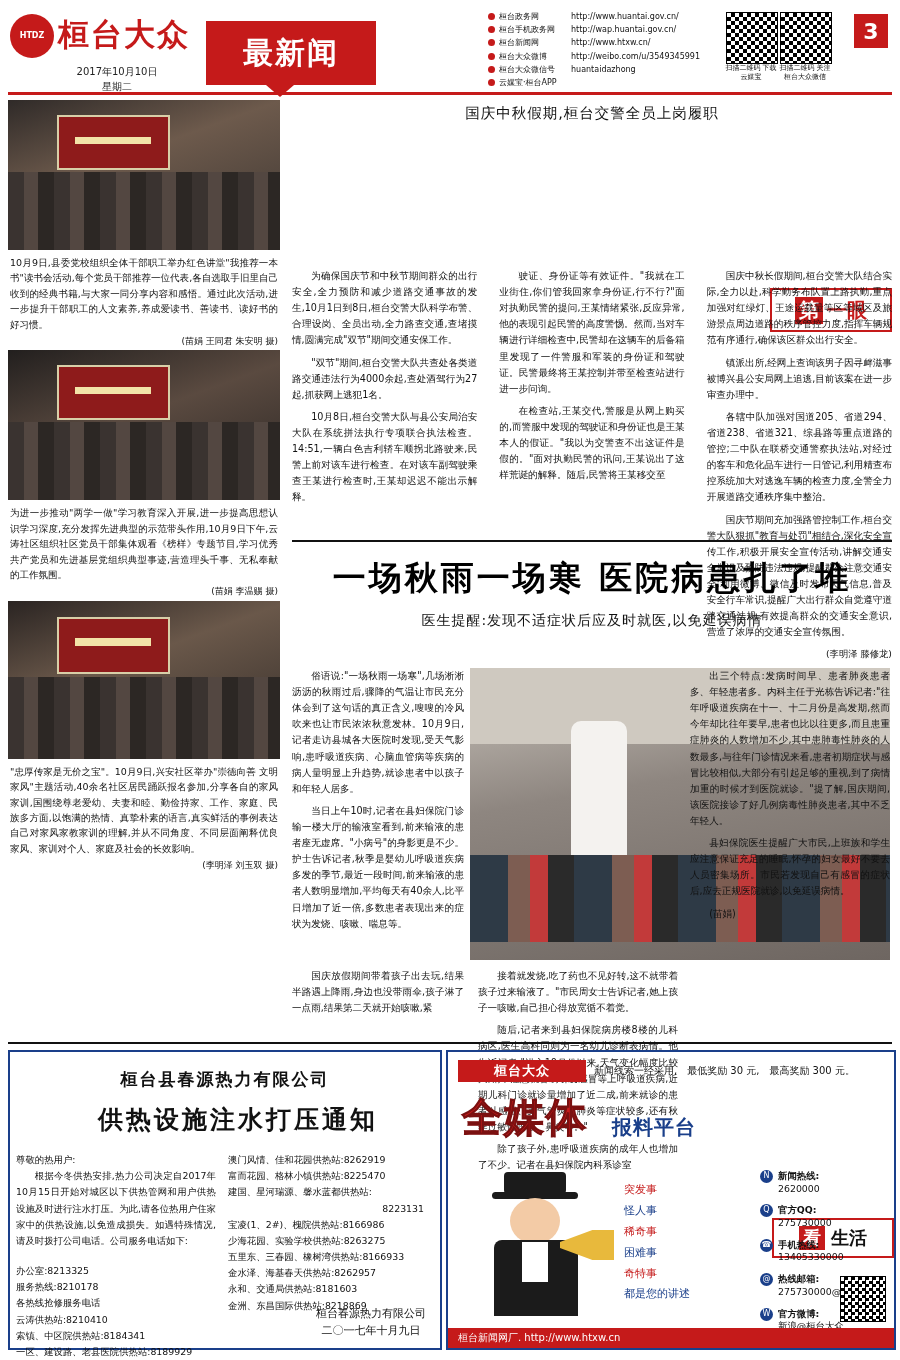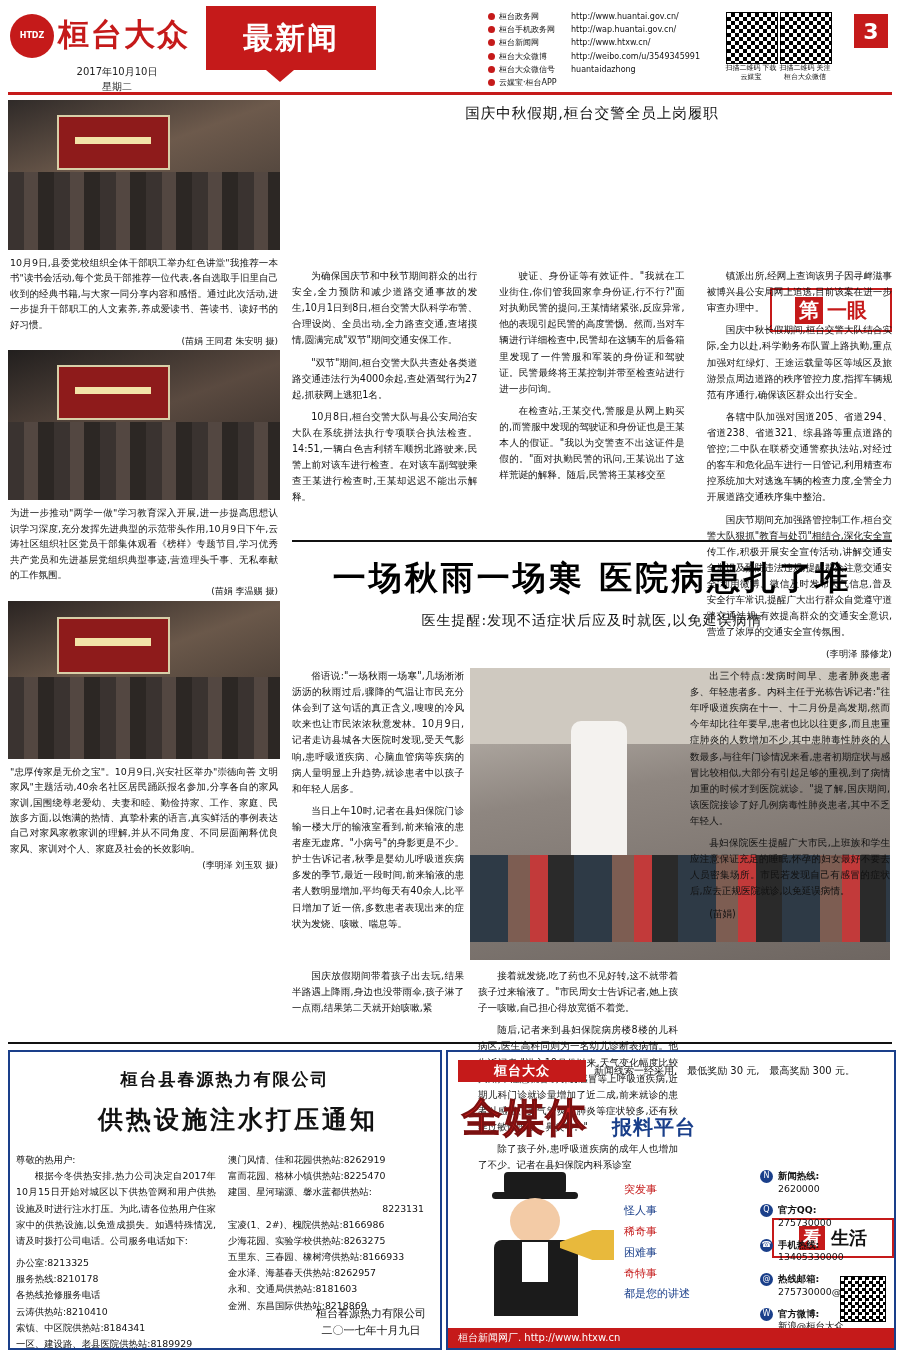--- a/index.html
+++ b/index.html
@@ -15,21 +15,21 @@
 
   
   .masthead{position:absolute;left:8px;top:6px;width:884px;height:84px;}
   .mh-logo{position:absolute;left:2px;top:6px;width:190px;height:56px;}
   .mh-logo .seal{position:absolute;left:0;top:2px;width:44px;height:44px;border-radius:50%;
      background:#c51a1a;color:#fff;font-size:8px;display:flex;align-items:center;justify-content:center;
      flex-direction:column;line-height:1.1;font-weight:bold;}
   .mh-logo .mh-name{position:absolute;left:48px;top:2px;font-size:31px;font-weight:bold;color:#c51a1a;
      letter-spacing:2px;font-family:"DejaVu Sans",sans-serif;}
   .mh-date{position:absolute;left:24px;top:58px;width:170px;text-align:center;font-size:10px;color:#222;line-height:1.5;}
-  .mh-banner{position:absolute;left:198px;top:0px;width:170px;height:64px;background:#c51a1a;
+  .mh-banner{position:absolute;left:198px;top:15px;width:170px;height:64px;background:#c51a1a;
      display:flex;align-items:center;justify-content:center;}
   .mh-banner span{color:#fff;font-size:30px;font-weight:bold;letter-spacing:2px;}
   .mh-banner:after{content:"";position:absolute;left:60px;top:64px;border-left:14px solid transparent;
      border-right:14px solid transparent;border-top:12px solid #c51a1a;}
   .mh-edit{position:absolute;left:300px;top:44px;width:180px;font-size:9.5px;line-height:1.6;color:#111;text-align:left;}
   .mh-links{position:absolute;left:480px;top:4px;width:240px;font-size:8px;line-height:1.65;color:#111;}
   .mh-links .row{display:flex;align-items:center;}
   .mh-links .dot{width:7px;height:7px;border-radius:50%;background:#c51a1a;margin-right:4px;flex:0 0 auto;}
   .mh-links .lbl{width:72px;flex:0 0 auto;}
   .mh-links .url{color:#111;}
@@ -241,22 +241,22 @@
     <div class="col">
       <p>为确保国庆节和中秋节期间群众的出行安全,全力预防和减少道路交通事故的发生,10月1日到8日,桓台交警大队科学布警、合理设岗、全员出动,全力路查交通,查堵摸情,圆满完成"双节"期间交通安保工作。</p>
       <p>"双节"期间,桓台交警大队共查处各类道路交通违法行为4000余起,查处酒驾行为27起,抓获网上逃犯1名。</p>
       <p>10月8日,桓台交警大队与县公安局治安大队在系统拼法执行专项联合执法检查。14:51,一辆白色吉利轿车顺拐北路驶来,民警上前对该车进行检查。在对该车副驾驶乘查王某进行检查时,王某却迟迟不能出示解释。</p>
     </div>
     <div class="col">
       <p>驶证、身份证等有效证件。"我就在工业街住,你们管我回家拿身份证,行不行?"面对执勤民警的提问,王某情绪紧张,反应异常,他的表现引起民警的高度警惕。然而,当对车辆进行详细检查中,民警却在这辆车的后备箱里发现了一件警服和军装的身份证和驾驶证。民警最终将王某控制并带至检查站进行进一步问询。</p>
       <p>在检查站,王某交代,警服是从网上购买的,而警服中发现的驾驶证和身份证也是王某本人的假证。"我以为交警查不出这证件是假的。"面对执勤民警的讯问,王某说出了这样荒诞的解释。随后,民警将王某移交至</p>
     </div>
     <div class="col">
+      <p>国庆中秋长假期间,桓台交警大队结合实际,全力以赴,科学勤务布队置上路执勤,重点加强对红绿灯、王途运载量等区等域区及旅游景点周边道路的秩序管控力度,指挥车辆规范有序通行,确保该区群众出行安全。</p>
       <p>镇派出所,经网上查询该男子因寻衅滋事被博兴县公安局网上追逃,目前该案在进一步审查办理中。</p>
-      <p>国庆中秋长假期间,桓台交警大队结合实际,全力以赴,科学勤务布队置上路执勤,重点加强对红绿灯、王途运载量等区等域区及旅游景点周边道路的秩序管控力度,指挥车辆规范有序通行,确保该区群众出行安全。</p>
       <p>各辖中队加强对国道205、省道294、省道238、省道321、综县路等重点道路的管控;二中队在联桥交通警察执法站,对经过的客车和危化品车进行一日管记,利用精查布控系统加大对逃逸车辆的检查力度,全警全力开展道路交通秩序集中整治。</p>
       <p>国庆节期间充加强路管控制工作,桓台交警大队狠抓"教育与处罚"相结合,深化安全宣传工作,积极开展安全宣传活动,讲解交通安全常识及预防违法违规,提醒群众注意交通安全;利用微博、微信及时发布天气信息,普及安全行车常识,提醒广大出行群众自觉遵守道路交通法规,有效提高群众的交通安全意识,营造了浓厚的交通安全宣传氛围。</p>
       <div class="byline">(李明泽 滕修龙)</div>
     </div>
   </div>
 
   <div class="rule2"></div>
 
   <div class="headline2">一场秋雨一场寒  医院病患扎了堆</div>
   <div class="subhead2">医生提醒:发现不适症状后应及时就医,以免延误病情</div>
@@ -291,21 +291,21 @@
 
   <div class="adrule"></div>
 
   <div class="ad-left">
     <div class="t1">桓台县春源热力有限公司</div>
     <div class="t2">供热设施注水打压通知</div>
     <div class="ad-body">
       <div class="cl">
         <div>尊敬的热用户:</div>
         <div style="text-indent:2em;">根据今冬供热安排,热力公司决定自2017年10月15日开始对城区以下供热管网和用户供热设施及时进行注水打压。为此,请各位热用户住家家中的供热设施,以免造成损失。如遇特殊情况,请及时拨打公司电话。公司服务电话如下:</div>
-        <div style="margin-top:6px;">办公室:8213325</div>
+        <div style="margin-top:14px;">办公室:8213325</div>
         <div>服务热线:8210178</div>
         <div>各热线抢修服务电话</div>
         <div>云涛供热站:8210410</div>
         <div>索镇、中区院供热站:8184341</div>
         <div>一区、建设路、老县医院供热站:8189929</div>
       </div>
       <div class="cr">
         <div>澳门风情、佳和花园供热站:8262919</div>
         <div>富而花园、格林小镇供热站:8225470</div>
         <div>建国、星河瑞源、馨水蓝都供热站:</div>

